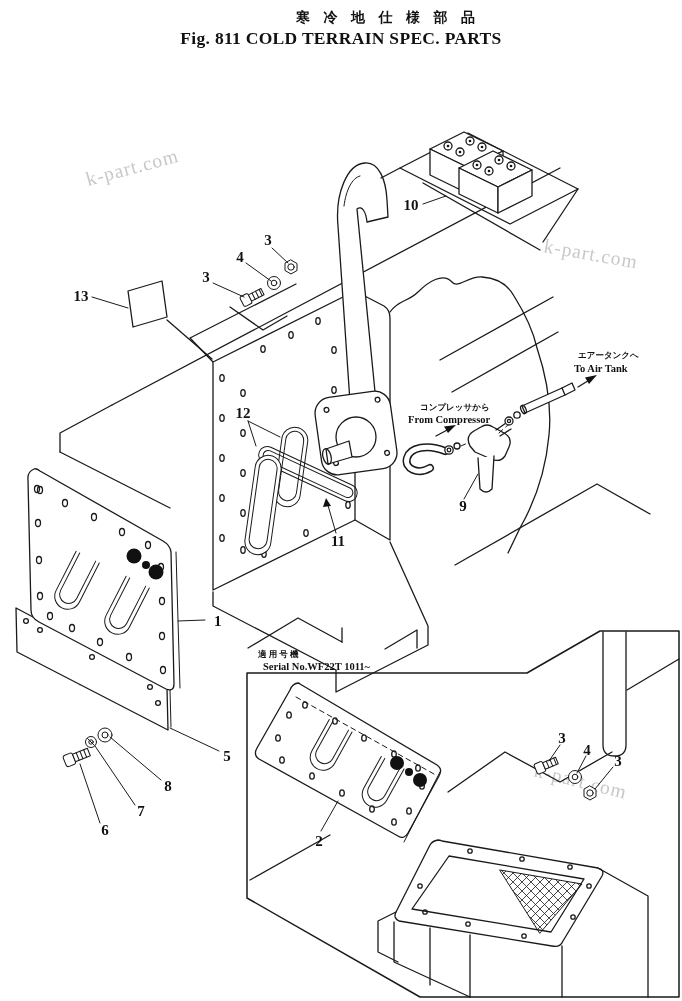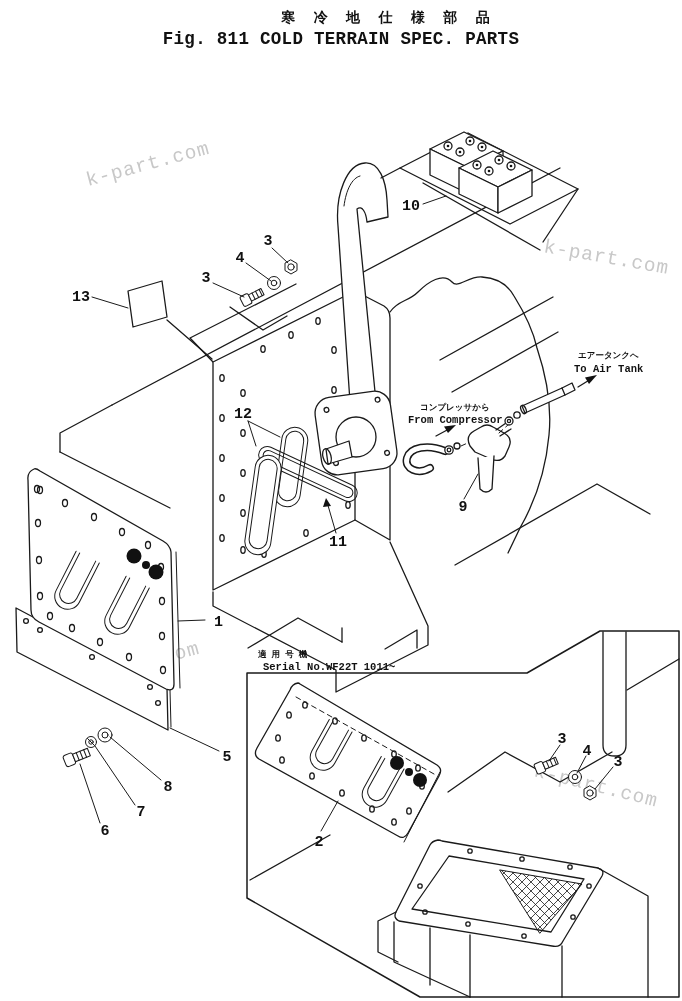--- a/index.html
+++ b/index.html
@@ -1,17 +1,17 @@
 <!DOCTYPE html>
 <html><head>
 <meta charset="utf-8">
 <style>
   html,body{margin:0;padding:0;background:#fff;}
   .page{position:relative;width:682px;height:1001px;background:#ffffff;overflow:hidden;
-        font-family:Liberation Mono, monospace;}
+        font-family:Liberation Serif, serif;}
   svg{position:absolute;left:0;top:0;}
   svg .ln{stroke:#1a1a1a;fill:none;stroke-width:1.3;stroke-linecap:round;stroke-linejoin:round;}
   svg .thin{stroke-width:1;}
   svg .wf{fill:#ffffff;}
   svg .dot{fill:#111;stroke:none;}
   svg .dash{stroke-dasharray:5 4;}
   svg text{stroke:none;fill:#111;}
   .t-jp{font-size:14px;font-weight:bold;letter-spacing:5px;}
   .t-en{font-size:17.5px;font-weight:bold;letter-spacing:.3px;}
   .callout{font-size:15px;font-weight:bold;}

